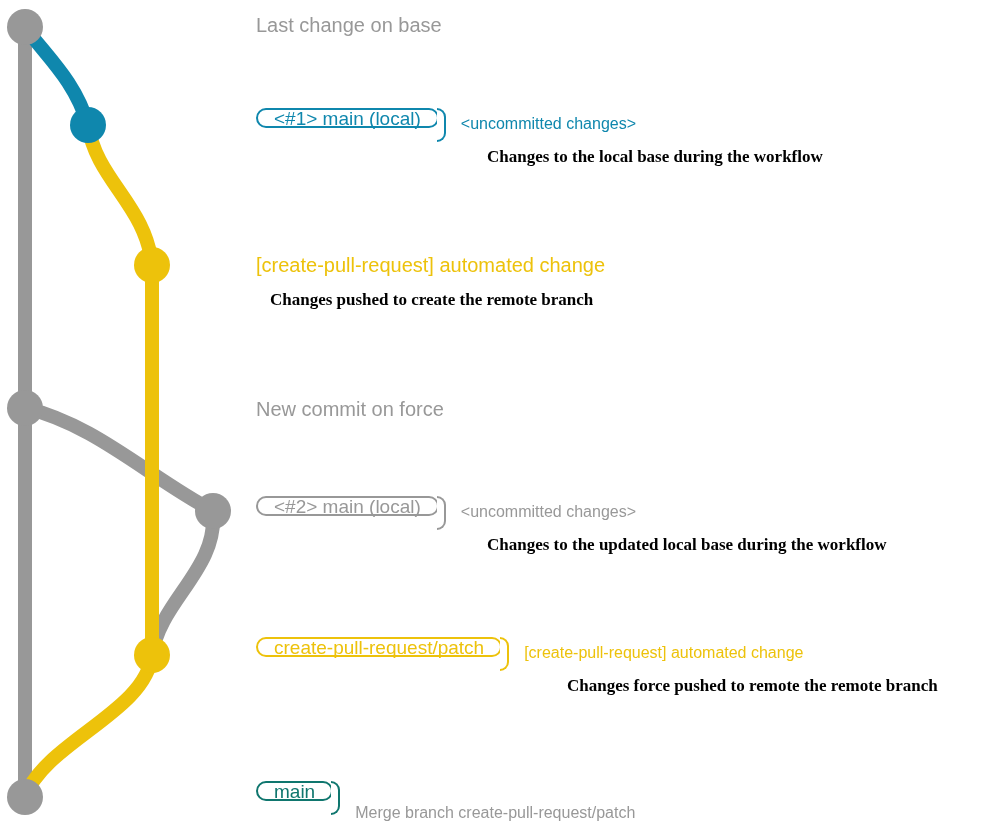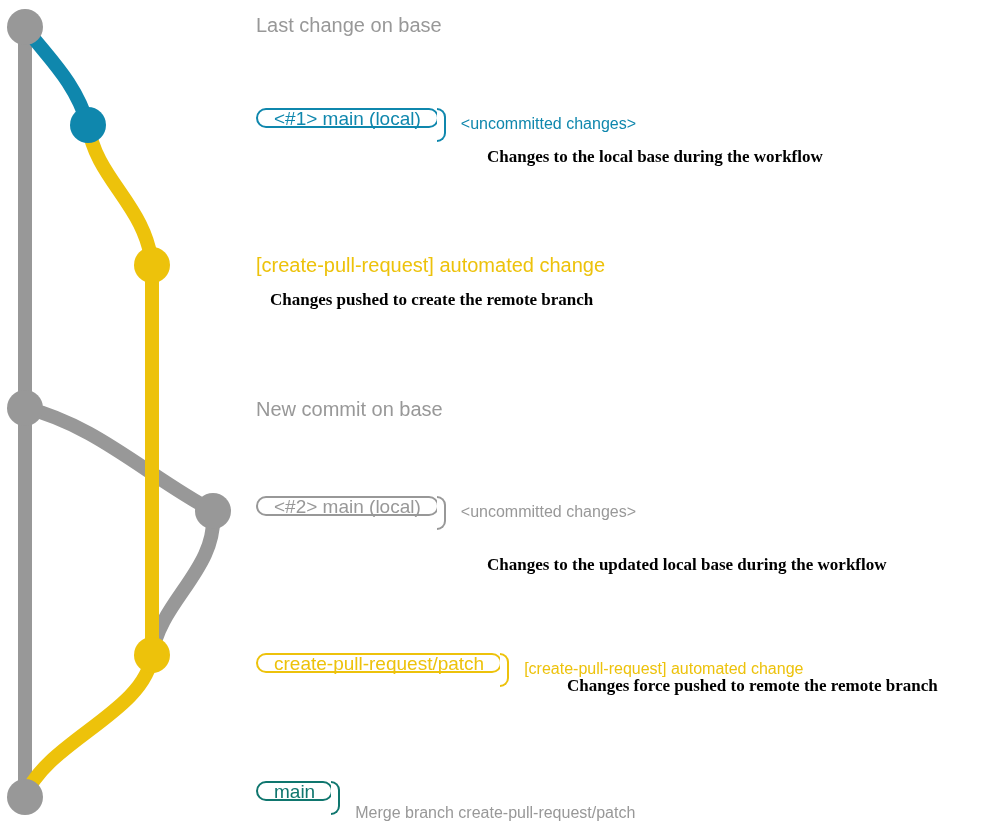--- a/index.html
+++ b/index.html
@@ -117,32 +117,32 @@
     <span class="tag-text">&lt;#1&gt; main (local)</span>
   </span>
   <span class="tag-gap"></span>
   <span class="headline" style="color:#0f87ad; padding-top:8px;">&lt;uncommitted changes&gt;</span>
 </div>
 <div class="subtext" style="left:487px; top:147px;">Changes to the local base during the workflow</div>
 
 <div class="plain-headline" style="left:256px; top:255px; color:#edc20b;">[create-pull-request] automated change</div>
 <div class="subtext" style="left:270px; top:290px;">Changes pushed to create the remote branch</div>
 
-<div class="plain-headline" style="left:256px; top:399px; color:#989898;">New commit on base</div>
+<div class="plain-headline" style="left:256px; top:399px; color:#989898;">New commit on force</div>
 
 <div class="row" style="left:256px; top:496px;">
   <span class="tag" style="color:#989898;">
     <span class="tag-text">&lt;#2&gt; main (local)</span>
   </span>
   <span class="tag-gap"></span>
   <span class="headline" style="color:#989898; padding-top:8px;">&lt;uncommitted changes&gt;</span>
 </div>
-<div class="subtext" style="left:487px; top:535px;margin-top:20px;">Changes to the updated local base during the workflow</div>
+<div class="subtext" style="left:487px; top:535px;">Changes to the updated local base during the workflow</div>
 
-<div class="row" style="left:256px; top:653px;">
+<div class="row" style="left:256px; top:637px;">
   <span class="tag" style="color:#edc20b;">
     <span class="tag-text">create-pull-request/patch</span>
   </span>
   <span class="tag-gap"></span>
   <span class="headline" style="color:#edc20b; padding-top:8px;">[create-pull-request] automated change</span>
 </div>
 <div class="subtext" style="left:567px; top:676px;">Changes force pushed to remote the remote branch</div>
 
 <div class="row" style="left:256px; top:781px;">
   <span class="tag" style="color:#0f766e;">

